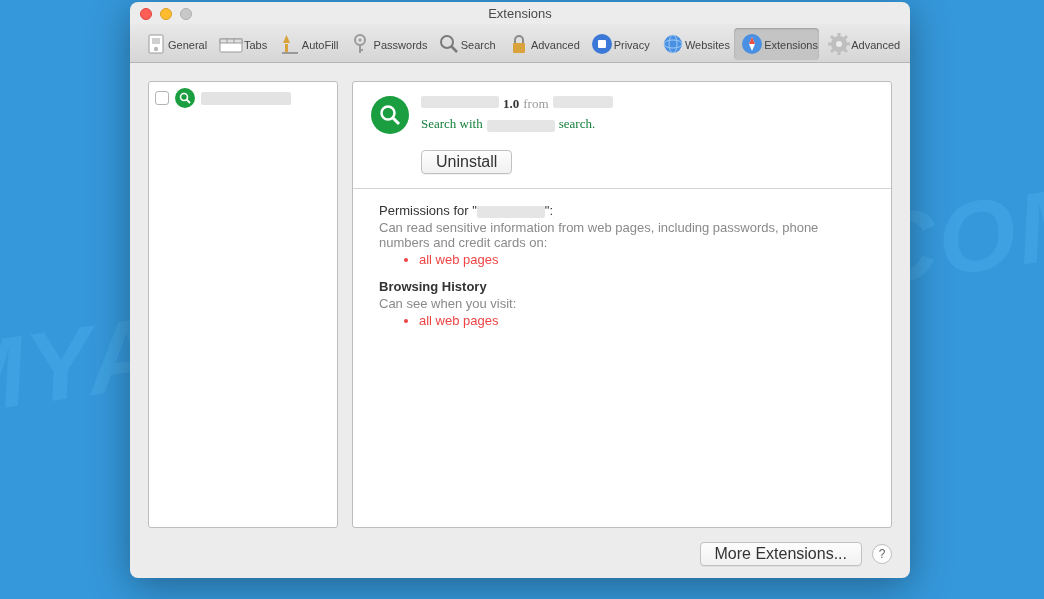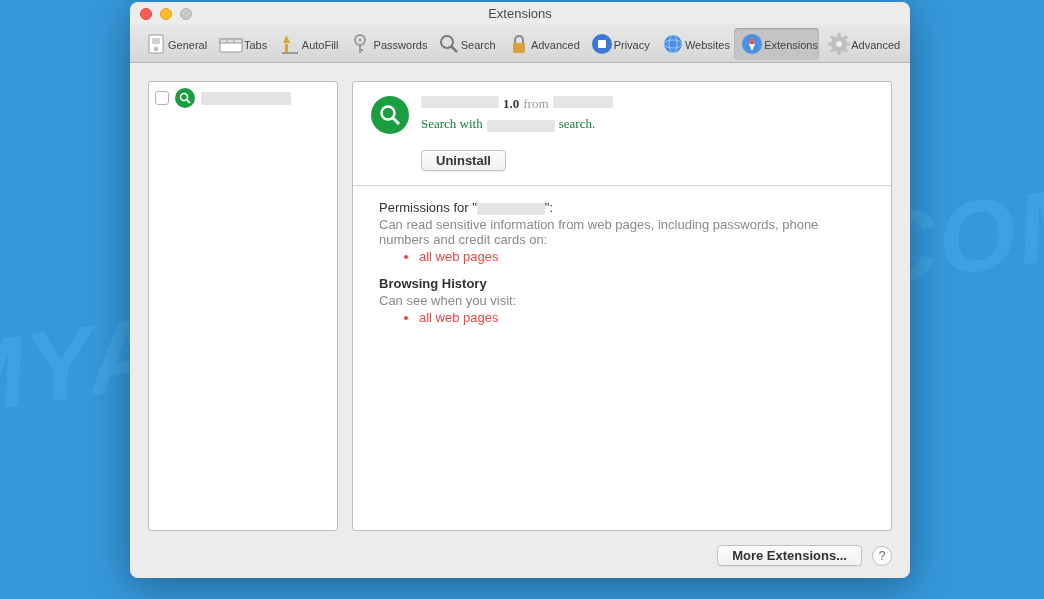--- a/index.html
+++ b/index.html
@@ -167,24 +167,23 @@
   display: flex;
   align-items: flex-end;
   gap: 4px;
 }
 .btn {
   display: inline-block;
   background: linear-gradient(#fdfdfd,#f1f1f1);
   border: 1px solid #c1c1c1;
   border-radius: 4px;
   padding: 2px 14px;
-  font-size: 13px;
+  font-size: 16px;
   color: #333;
   box-shadow: 0 1px 0 rgba(0,0,0,.05);
-  font-weight: bold;
 }
 .uninstall { margin-top: 16px; margin-left: 50px; }
 .divider {
   height: 1px;
   background: #d4d4d4;
   margin: 0 0;
 }
 .perms {
   padding: 14px 26px;
   font-size: 13px;

